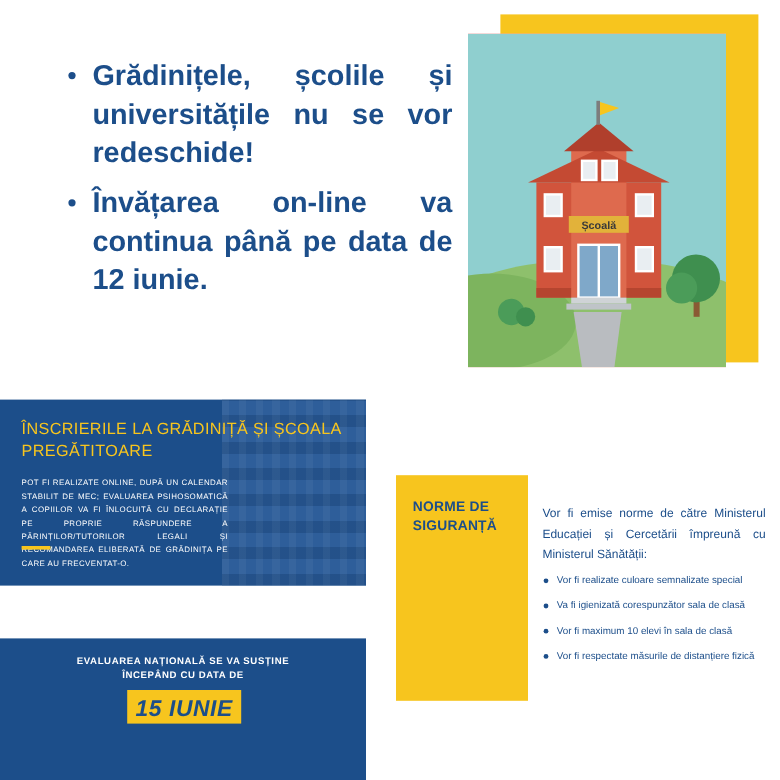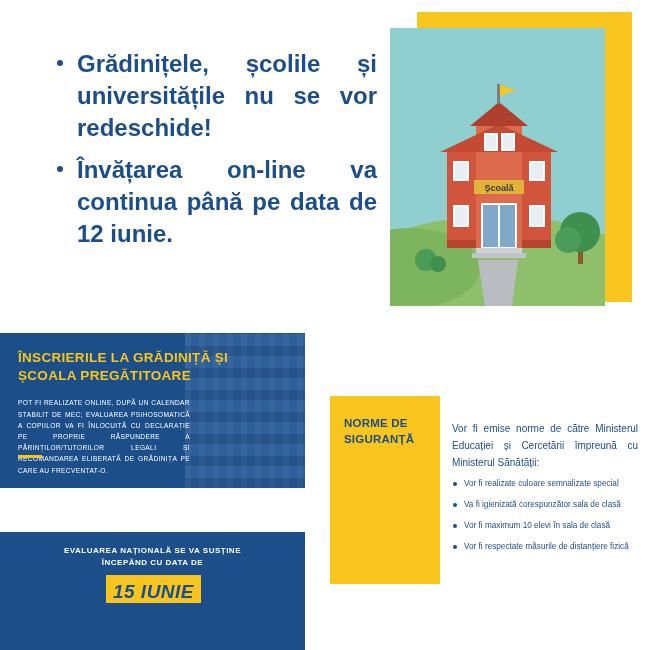--- a/index.html
+++ b/index.html
@@ -89,21 +89,21 @@
       repeating-linear-gradient(0deg, rgba(0,0,0,0.10) 0 10px, rgba(255,255,255,0.04) 10px 22px),
       #2a5c99;
     opacity: 0.85;
   }
   #enroll-panel .content {
     position: relative;
     padding: 16px 16px 0 18px;
   }
   .enroll-title {
     color: #f7c51e;
-    font-weight: bold;
+    font-weight: normal;
     font-size: 13.5px;
     line-height: 1.35;
     letter-spacing: 0.3px;
     margin: 0 0 12px 0;
   }
   .enroll-body {
     color: #ffffff;
     font-size: 6.6px;
     line-height: 1.7;
     letter-spacing: 0.35px;

